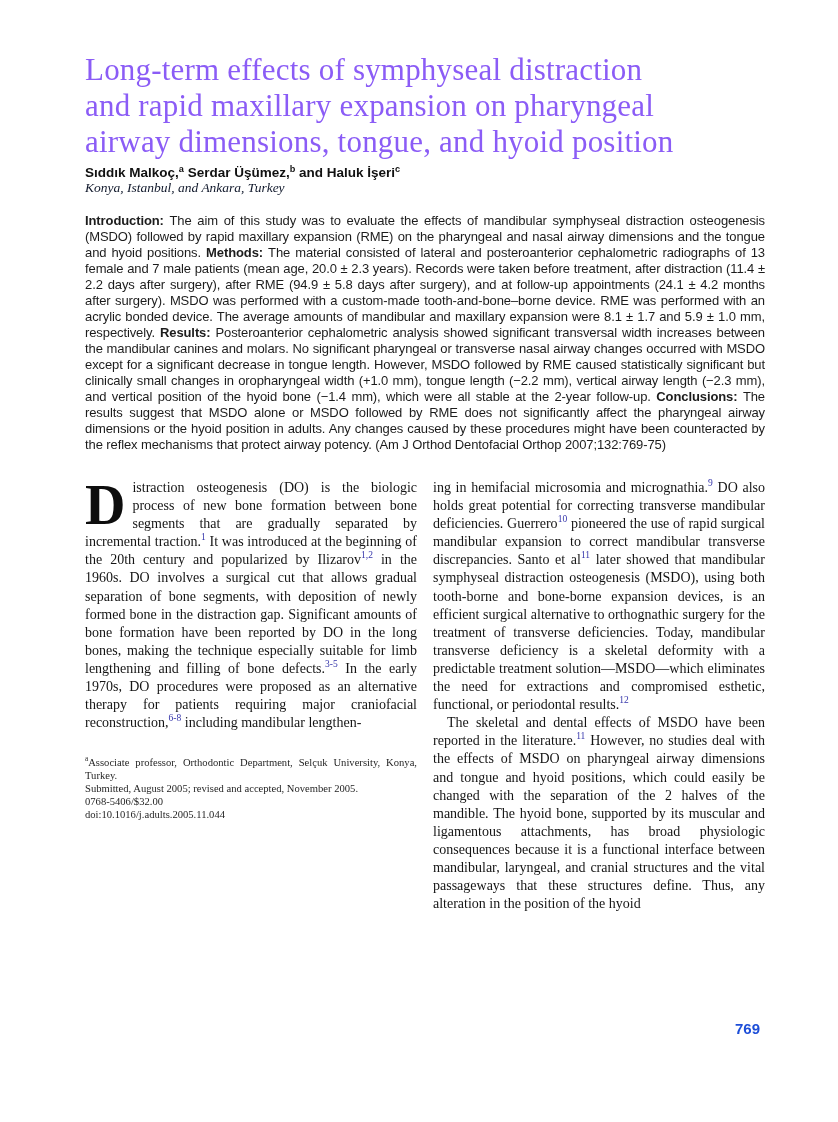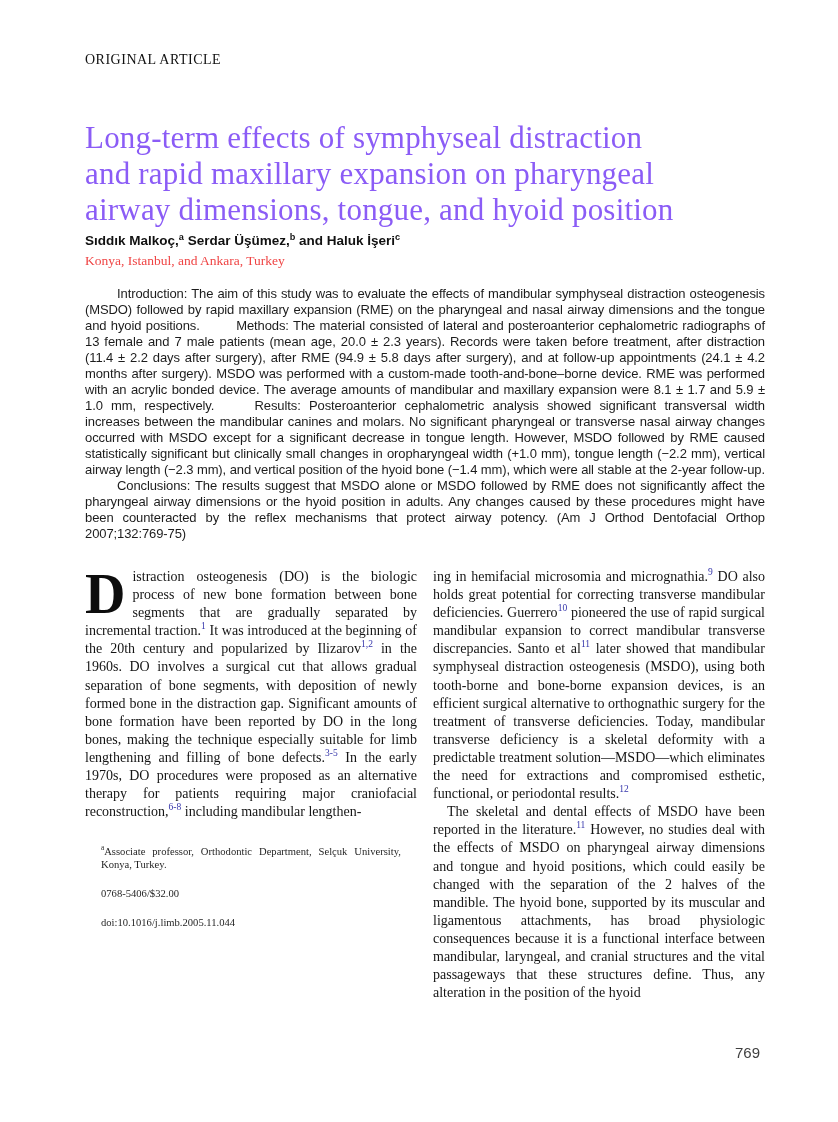--- a/index.html
+++ b/index.html
@@ -31,34 +31,34 @@
     color: #8b5cf6;
   }
   .authors {
     margin-top: 5px;
     font-family: "Liberation Sans", sans-serif;
     font-weight: bold;
     font-size: 13.5px;
     color: #111;
   }
   .affiliation {
-    margin-top: 5px;
+    font-style: italic;
     font-size: 13.5px;
-    color: #ef4444;
+    color: #0f172a;
   }
   .abstract {
     margin-top: 17px;
     font-family: "Liberation Sans", sans-serif;
     font-size: 13px;
     line-height: 16px;
     text-align: justify;
     color: #1c1c1c;
     letter-spacing: -0.1px;
   }
-  .seg-bold { font-weight: normal; margin-left: 32px; }
+  .seg-bold { font-weight: bold; }
   sup { line-height: 0; }
   sup.seg-ref, sup.seg-sup { font-size: 68%; }
   .seg-ref { color: #3434aa; }
   .columns {
     display: flex;
     gap: 16px;
     margin-top: 26px;
   }
   .col { width: 332px; box-sizing: border-box; }
   .par {
@@ -72,64 +72,64 @@
   .dropcap {
     float: left;
     font-size: 56px;
     line-height: 44px;
     font-weight: bold;
     margin: 4px 7px 0 0;
     color: #0d0d0d;
   }
   .footnotes { margin-top: 24px; }
   .footnote {
-    margin: 16px;
+    margin: 0;
     font-size: 10.6px;
     line-height: 13px;
     text-align: justify;
     color: #1f1f1f;
   }
   .page-number {
     position: absolute;
     right: 78px;
-    top: 1044px;
+    top: 1020px;
     font-family: "Liberation Sans", sans-serif;
-    font-weight: normal;
+    font-weight: bold;
     font-size: 15px;
-    color: #404040;
+    color: #1d4ed8;
   }
 </style>
 </head>
 <body>
 
 <div class="page">
 
-  <div class="eyebrow">ORIGINAL ARTICLE</div>
 
   <h1 class="title">Long-term effects of symphyseal distraction
 and rapid maxillary expansion on pharyngeal
 airway dimensions, tongue, and hyoid position</h1>
 
   <div class="authors"><span>Sıddık Malkoç,</span><sup class="seg-sup">a</sup><span> Serdar Üşümez,</span><sup class="seg-sup">b</sup><span> and Haluk İşeri</span><sup class="seg-sup">c</sup></div>
 
   <div class="affiliation">Konya, Istanbul, and Ankara, Turkey</div>
 
   <div class="abstract"><span class="seg-bold">Introduction: </span><span>The aim of this study was to evaluate the effects of mandibular symphyseal distraction osteogenesis (MSDO) followed by rapid maxillary expansion (RME) on the pharyngeal and nasal airway dimensions and the tongue and hyoid positions. </span><span class="seg-bold">Methods: </span><span>The material consisted of lateral and posteroanterior cephalometric radiographs of 13 female and 7 male patients (mean age, 20.0 ± 2.3 years). Records were taken before treatment, after distraction (11.4 ± 2.2 days after surgery), after RME (94.9 ± 5.8 days after surgery), and at follow-up appointments (24.1 ± 4.2 months after surgery). MSDO was performed with a custom-made tooth-and-bone–borne device. RME was performed with an acrylic bonded device. The average amounts of mandibular and maxillary expansion were 8.1 ± 1.7 and 5.9 ± 1.0 mm, respectively. </span><span class="seg-bold">Results: </span><span>Posteroanterior cephalometric analysis showed significant transversal width increases between the mandibular canines and molars. No significant pharyngeal or transverse nasal airway changes occurred with MSDO except for a significant decrease in tongue length. However, MSDO followed by RME caused statistically significant but clinically small changes in oropharyngeal width (+1.0 mm), tongue length (−2.2 mm), vertical airway length (−2.3 mm), and vertical position of the hyoid bone (−1.4 mm), which were all stable at the 2-year follow-up. </span><span class="seg-bold">Conclusions: </span><span>The results suggest that MSDO alone or MSDO followed by RME does not significantly affect the pharyngeal airway dimensions or the hyoid position in adults. Any changes caused by these procedures might have been counteracted by the reflex mechanisms that protect airway potency. (Am J Orthod Dentofacial Orthop 2007;132:769-75)</span></div>
 
   <div class="columns">
 
     <div class="col">
       <p class="par">
         <span class="dropcap">D</span><span><span>istraction osteogenesis (DO) is the biologic process of new bone formation between bone segments that are gradually separated by incremental traction.</span><sup class="seg-ref">1</sup><span> It was introduced at the beginning of the 20th century and popularized by Ilizarov</span><sup class="seg-ref">1,2</sup><span> in the 1960s. DO involves a surgical cut that allows gradual separation of bone segments, with deposition of newly formed bone in the distraction gap. Significant amounts of bone formation have been reported by DO in the long bones, making the technique especially suitable for limb lengthening and filling of bone defects.</span><sup class="seg-ref">3-5</sup><span> In the early 1970s, DO procedures were proposed as an alternative therapy for patients requiring major craniofacial reconstruction,</span><sup class="seg-ref">6-8</sup><span> including mandibular lengthen-</span></span>
       </p>
 
       <div class="footnotes">
         <p class="footnote"><sup class="seg-sup">a</sup><span>Associate professor, Orthodontic Department, Selçuk University, Konya, Turkey.</span></p>
+        <p class="footnote"><span>Submitted, August 2005; revised and accepted, November 2005.</span></p>
         <p class="footnote"><span>0768-5406/$32.00</span></p>
-        <p class="footnote"><span>doi:10.1016/j.limb.2005.11.044</span></p>
+        <p class="footnote"><span>doi:10.1016/j.adults.2005.11.044</span></p>
       </div>
     </div>
 
     <div class="col">
       <p class="par"><span>ing in hemifacial microsomia and micrognathia.</span><sup class="seg-ref">9</sup><span> DO also holds great potential for correcting transverse mandibular deficiencies. Guerrero</span><sup class="seg-ref">10</sup><span> pioneered the use of rapid surgical mandibular expansion to correct mandibular transverse discrepancies. Santo et al</span><sup class="seg-ref">11</sup><span> later showed that mandibular symphyseal distraction osteogenesis (MSDO), using both tooth-borne and bone-borne expansion devices, is an efficient surgical alternative to orthognathic surgery for the treatment of transverse deficiencies. Today, mandibular transverse deficiency is a skeletal deformity with a predictable treatment solution—MSDO—which eliminates the need for extractions and compromised esthetic, functional, or periodontal results.</span><sup class="seg-ref">12</sup></p>
       <p class="par indent"><span>The skeletal and dental effects of MSDO have been reported in the literature.</span><sup class="seg-ref">11</sup><span> However, no studies deal with the effects of MSDO on pharyngeal airway dimensions and tongue and hyoid positions, which could easily be changed with the separation of the 2 halves of the mandible. The hyoid bone, supported by its muscular and ligamentous attachments, has broad physiologic consequences because it is a functional interface between mandibular, laryngeal, and cranial structures and the vital passageways that these structures define. Thus, any alteration in the position of the hyoid</span></p>
     </div>
 
   </div>
 

